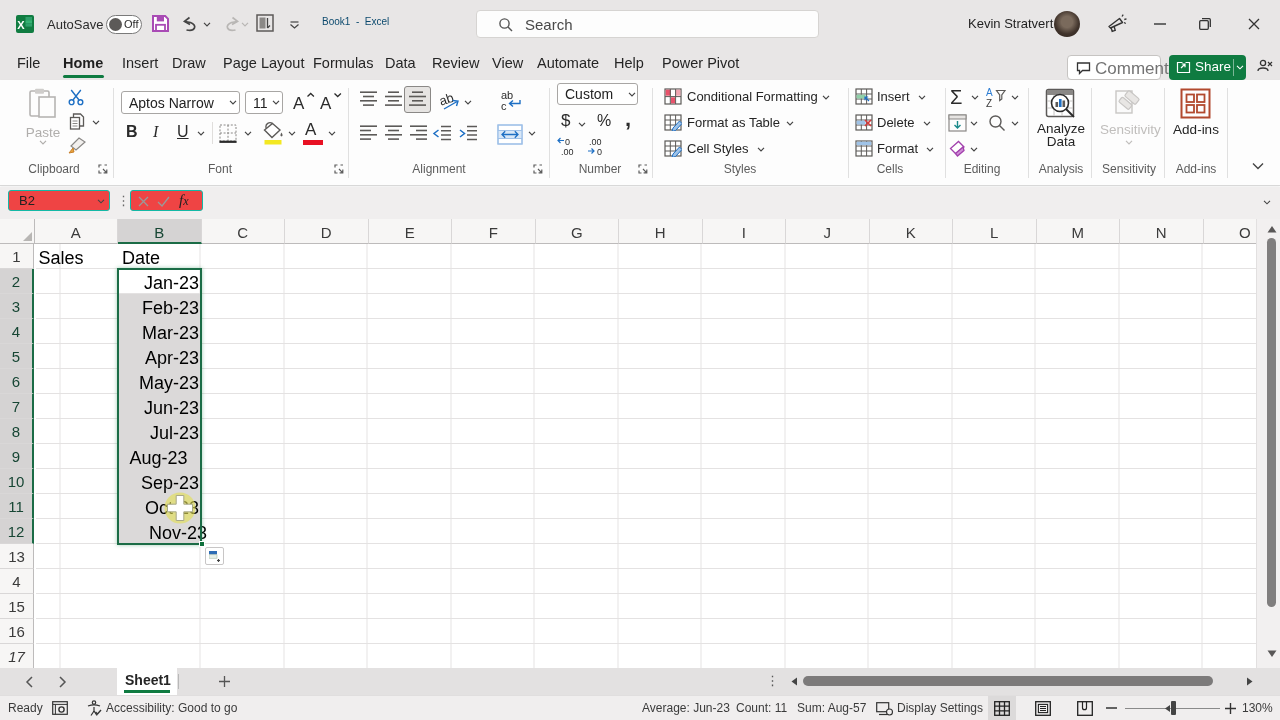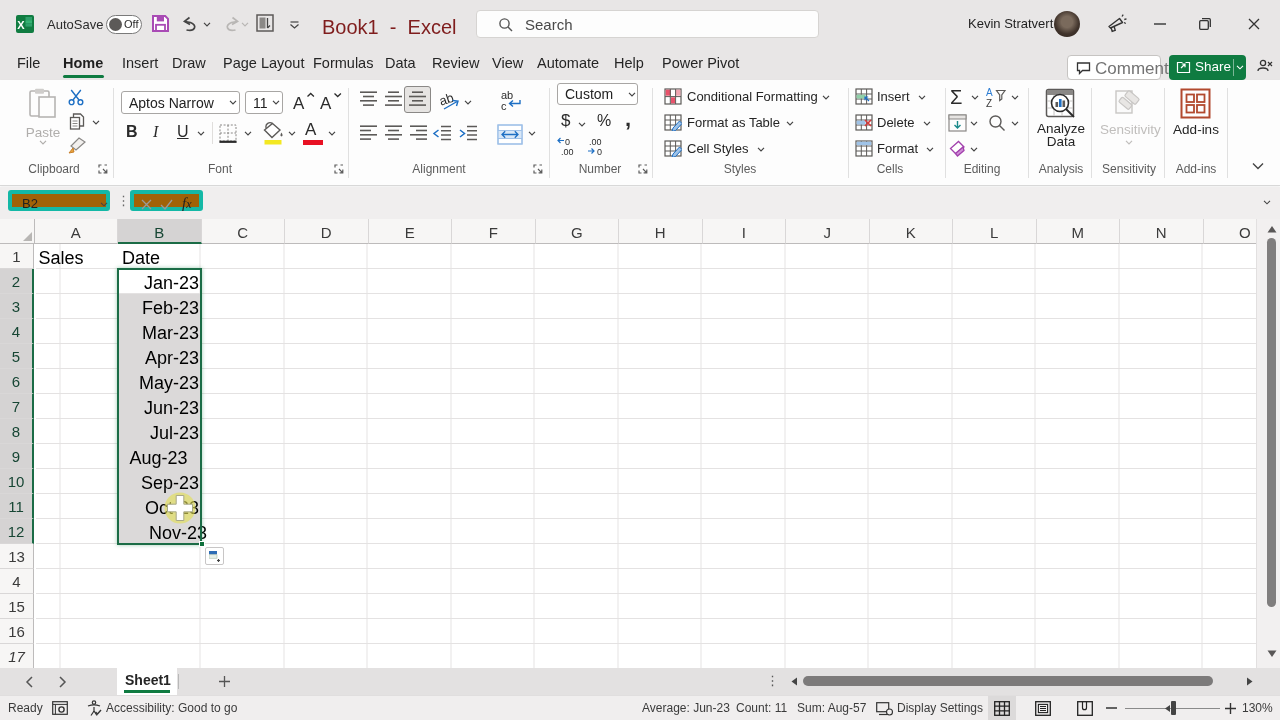--- a/index.html
+++ b/index.html
@@ -11,21 +11,21 @@
 
 #titlebar { left:0; top:0; width:1280px; height:48px; background:#e8e6e6; }
 #tabrow { left:0; top:48px; width:1280px; height:32px; background:#e8e6e6;padding-left:32px; }
 .tab { position:absolute; top:0; height:31px; line-height:31px; font-size:14.5px; color:#252525; }
 #ribbon { left:0; top:80px; width:1280px; height:106px; background:#fdfdfd; border-bottom:1px solid #d8d8d8; box-shadow:0 1px 2px rgba(0,0,0,.07); }
 .gsep { position:absolute; top:8px; height:90px; width:1px; background:#e0e0e0; }
 .glabel { position:absolute; top:82px; font-size:12px; color:#5c5c5c; text-align:center; }
 .rtext { font-size:13px; color:#252525; }
 
 #formulabar { left:0; top:187px; width:1280px; height:32px; background:#f0eeee; }
-.fbox { position:absolute; background:#a16207; border:4px solid #14b8a6; border-radius:3px; }
+.fbox { position:absolute; background:#ef4444; border:1px solid #14b8a6; border-radius:3px; }
 
 #sheet { left:0; top:219px; width:1256px; height:449px; background:#fff; overflow:hidden; }
 .colhdr { position:absolute; top:0; height:25px; line-height:28px; text-align:center; font-size:15px; color:#3b3b3b; background:#f7f6f5; border-right:1px solid #d9d7d7; border-bottom:1px solid #bdbbbb; }
 .rowhdr { position:absolute; left:0; width:34px; height:25px; line-height:25px; text-align:center; font-size:15px; color:#3b3b3b; background:#f7f6f5; border-bottom:1px solid #d9d7d7; border-right:1px solid #bdbbbb; }
 .cell { position:absolute; height:25px; line-height:28px; font-size:18px; color:#000; }
 #vscroll { left:1256px; top:219px; width:24px; height:449px; background:#f2f0f0; border-left:1px solid #e2e0e0; }
 
 #tabbar { left:0; top:668px; width:1280px; height:27px; background:#e3e1e1; }
 
 #statusbar { left:0; top:695px; width:1280px; height:25px; background:#f0eeee; border-top:1px solid #e0dede; font-size:12px; color:#3b3b3b; }
@@ -68,21 +68,21 @@
     </svg>
   <svg class="abs" style="left:256px;top:14px" width="18" height="18" viewBox="0 0 18 18">
     <rect x="1" y="1" width="16" height="16" fill="none" stroke="#5c5a58" stroke-width="1.5"></rect>
     <rect x="3.5" y="3.5" width="6" height="11" fill="#8a8886"></rect>
     <path d="M11.5 4 v10 M11.5 14 l2.5 -2.5" stroke="#444" stroke-width="1.3" fill="none"></path>
   </svg>
   <svg class="abs" style="left:289px;top:21px" width="11" height="8" viewBox="0 0 11 8">
     <path d="M1.5 1 h8" stroke="#444" stroke-width="1.2"></path>
     <path d="M1.5 3.5l4 3.5 4-3.5" stroke="#444" fill="none" stroke-width="1.2"></path>
   </svg>
-  <div class="abs" style="left:322px;top:16px;font-size:20px;color:#7f1d1d;">Book1&nbsp;&nbsp;-&nbsp;&nbsp;Excel</div>
+  <div class="abs" style="left:322px;top:16px;font-size:10px;color:#0c4a6e;">Book1&nbsp;&nbsp;-&nbsp;&nbsp;Excel</div>
   <div class="abs" style="left:476px;top:10px;width:343px;height:28px;background:#fdfdfd;border:1px solid #d6d4d2;border-radius:4px;">
     <svg class="abs" style="left:21px;top:6px" width="16" height="16" viewBox="0 0 16 16">
         <circle cx="6.5" cy="6.5" r="4.6" fill="none" stroke="#555" stroke-width="1.4"></circle>
         <path d="M10 10l4 4" stroke="#555" stroke-width="1.4"></path>
       </svg>
     <div class="abs" style="left:48px;top:5px;font-size:15px;color:#494949;">Search</div>
   </div>
   <div class="abs" style="left:968px;top:16px;font-size:13px;color:#1f1f1f;">Kevin Stratvert</div>
   <div class="abs" style="left:1054px;top:11px;width:26px;height:26px;border-radius:50%;background:radial-gradient(circle at 50% 42%, #7a6a5c 0 28%, #41342c 60%, #2b211c 100%);"></div>
   <svg class="abs" style="left:1105px;top:13px" width="24" height="22" viewBox="0 0 24 22">

